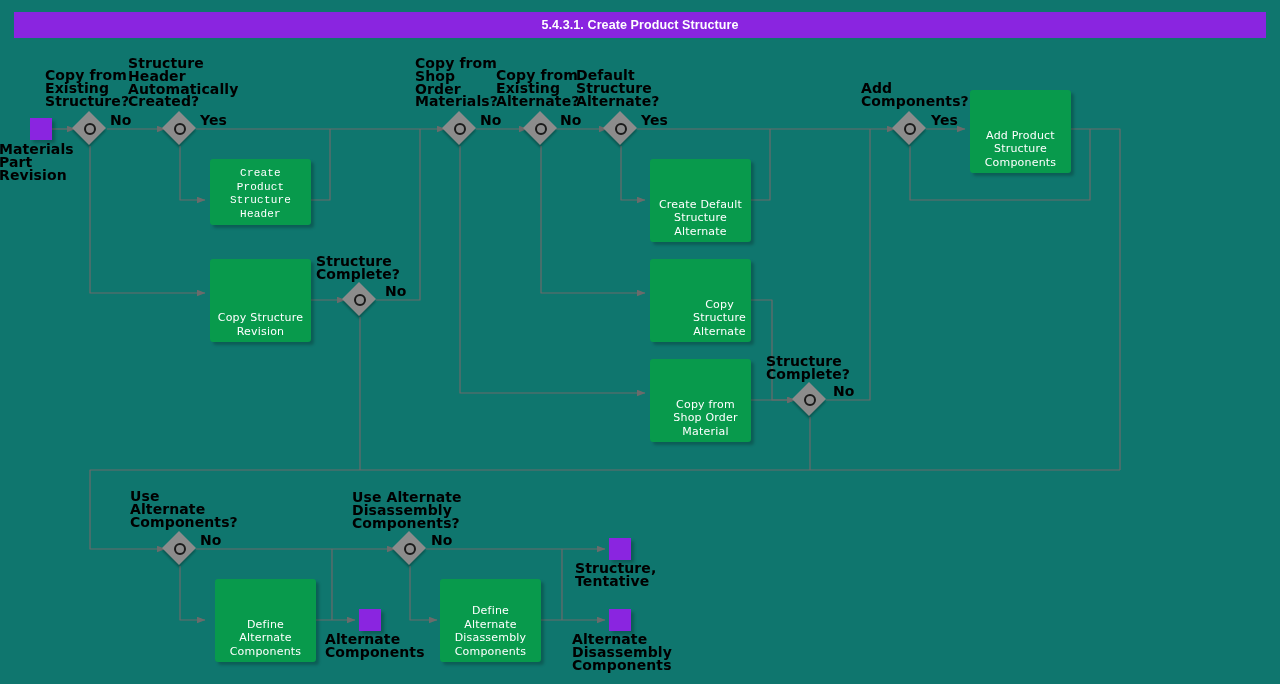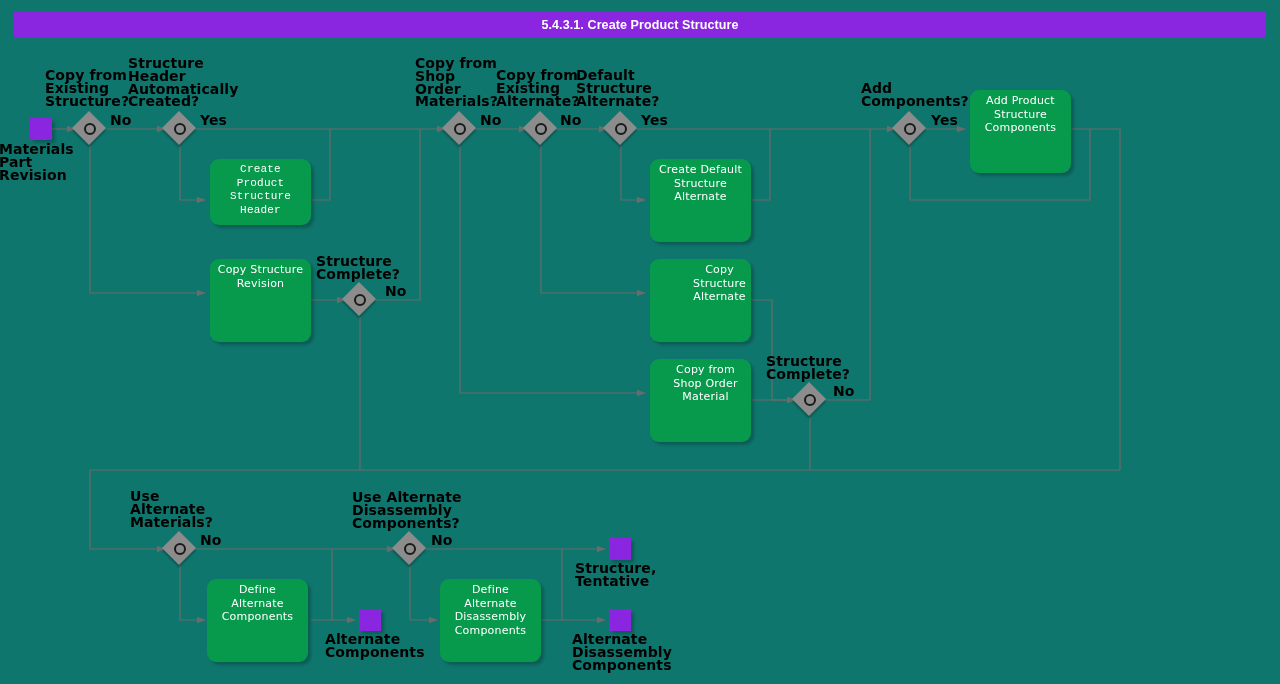--- a/index.html
+++ b/index.html
@@ -11,22 +11,22 @@
     background:#8a25e0;color:#ffffff;font-weight:bold;font-size:12.5px;
     display:flex;align-items:center;justify-content:center;letter-spacing:.1px;
     font-family:"Liberation Sans", sans-serif;}
 
   
   #edges{position:absolute;left:0;top:0;width:1280px;height:684px;}
 
   
   .node{position:absolute;}
 
-  .task{border-radius:9px;background:#089a4c;color:#ffffff;
-    display:flex;align-items:flex-start;justify-content:center;text-align:center;
+  .task{border-radius:3px;background:#089a4c;color:#ffffff;
+    display:flex;align-items:flex-end;justify-content:center;text-align:center;
     font-size:11px;line-height:13.5px;padding:4px 6px;box-sizing:border-box;
     box-shadow:3px 3px 3px rgba(0,0,0,.22);letter-spacing:.2px;}
 
   .event{width:22px;height:22px;background:#8a25e0;
     box-shadow:3px 3px 3px rgba(0,0,0,.22);}
 
   .gateway{width:34px;height:34px;}
   .gateway .gw-diamond{position:absolute;left:4px;top:4px;width:24px;height:24px;
     background:#8c8c8c;transform:rotate(45deg);
     box-shadow:2px 2px 2px rgba(0,0,0,.25);}
@@ -207,21 +207,21 @@
   <div class="lbl" style="left:861px;top:82px;width:100px;">Add
 Components?</div>
   <div class="lbl" style="left:931px;top:114px;width:32px;">Yes</div>
 
   <div class="node gateway" style="left:163px;top:532px;">
     <div class="gw-diamond"></div>
     <div class="gw-ring"></div>
   </div>
   <div class="lbl" style="left:130px;top:490px;width:100px;">Use
 Alternate
-Materials?</div>
+Components?</div>
   <div class="lbl" style="left:200px;top:534px;width:30px;">No</div>
 
   <div class="node gateway" style="left:393px;top:532px;">
     <div class="gw-diamond"></div>
     <div class="gw-ring"></div>
   </div>
   <div class="lbl" style="left:352px;top:491px;width:116px;">Use Alternate
 Disassembly
 Components?</div>
   <div class="lbl" style="left:431px;top:534px;width:30px;">No</div>
@@ -252,21 +252,21 @@
     <span>Copy from Shop
 Order Material</span>
   </div>
 
   <div class="node task" style="left:970px;top:90px;width:101px;height:83px;">
     <span>Add Product
 Structure
 Components</span>
   </div>
 
-  <div class="node task" style="left:207px;top:579px;width:101px;height:83px;">
+  <div class="node task" style="left:215px;top:579px;width:101px;height:83px;">
     <span>Define Alternate
 Components</span>
   </div>
 
   <div class="node task" style="left:440px;top:579px;width:101px;height:83px;">
     <span>Define Alternate
 Disassembly
 Components</span>
   </div>
 

